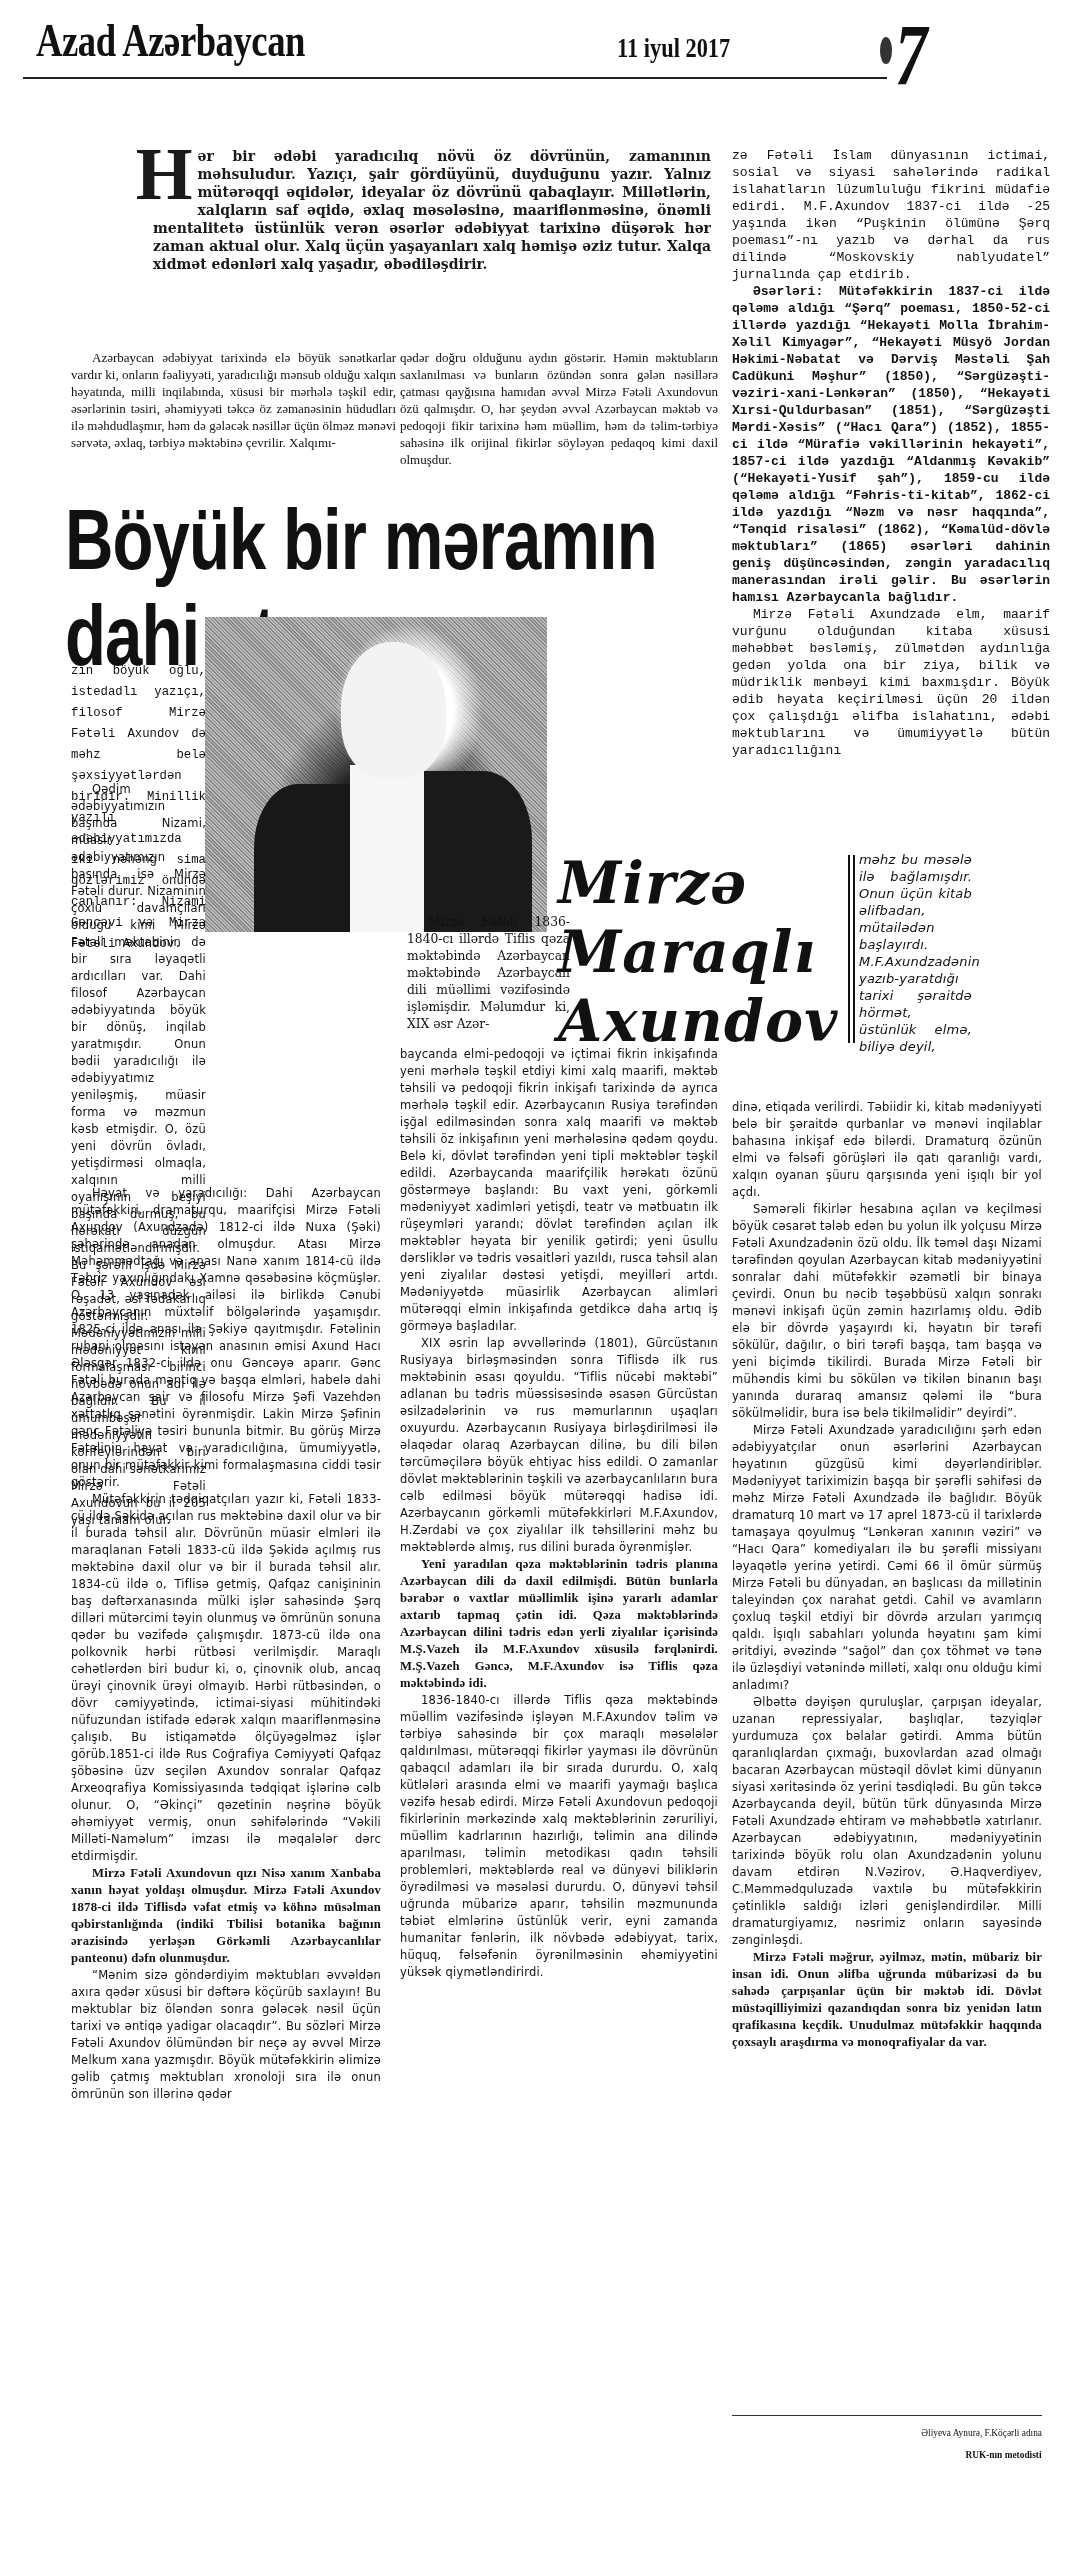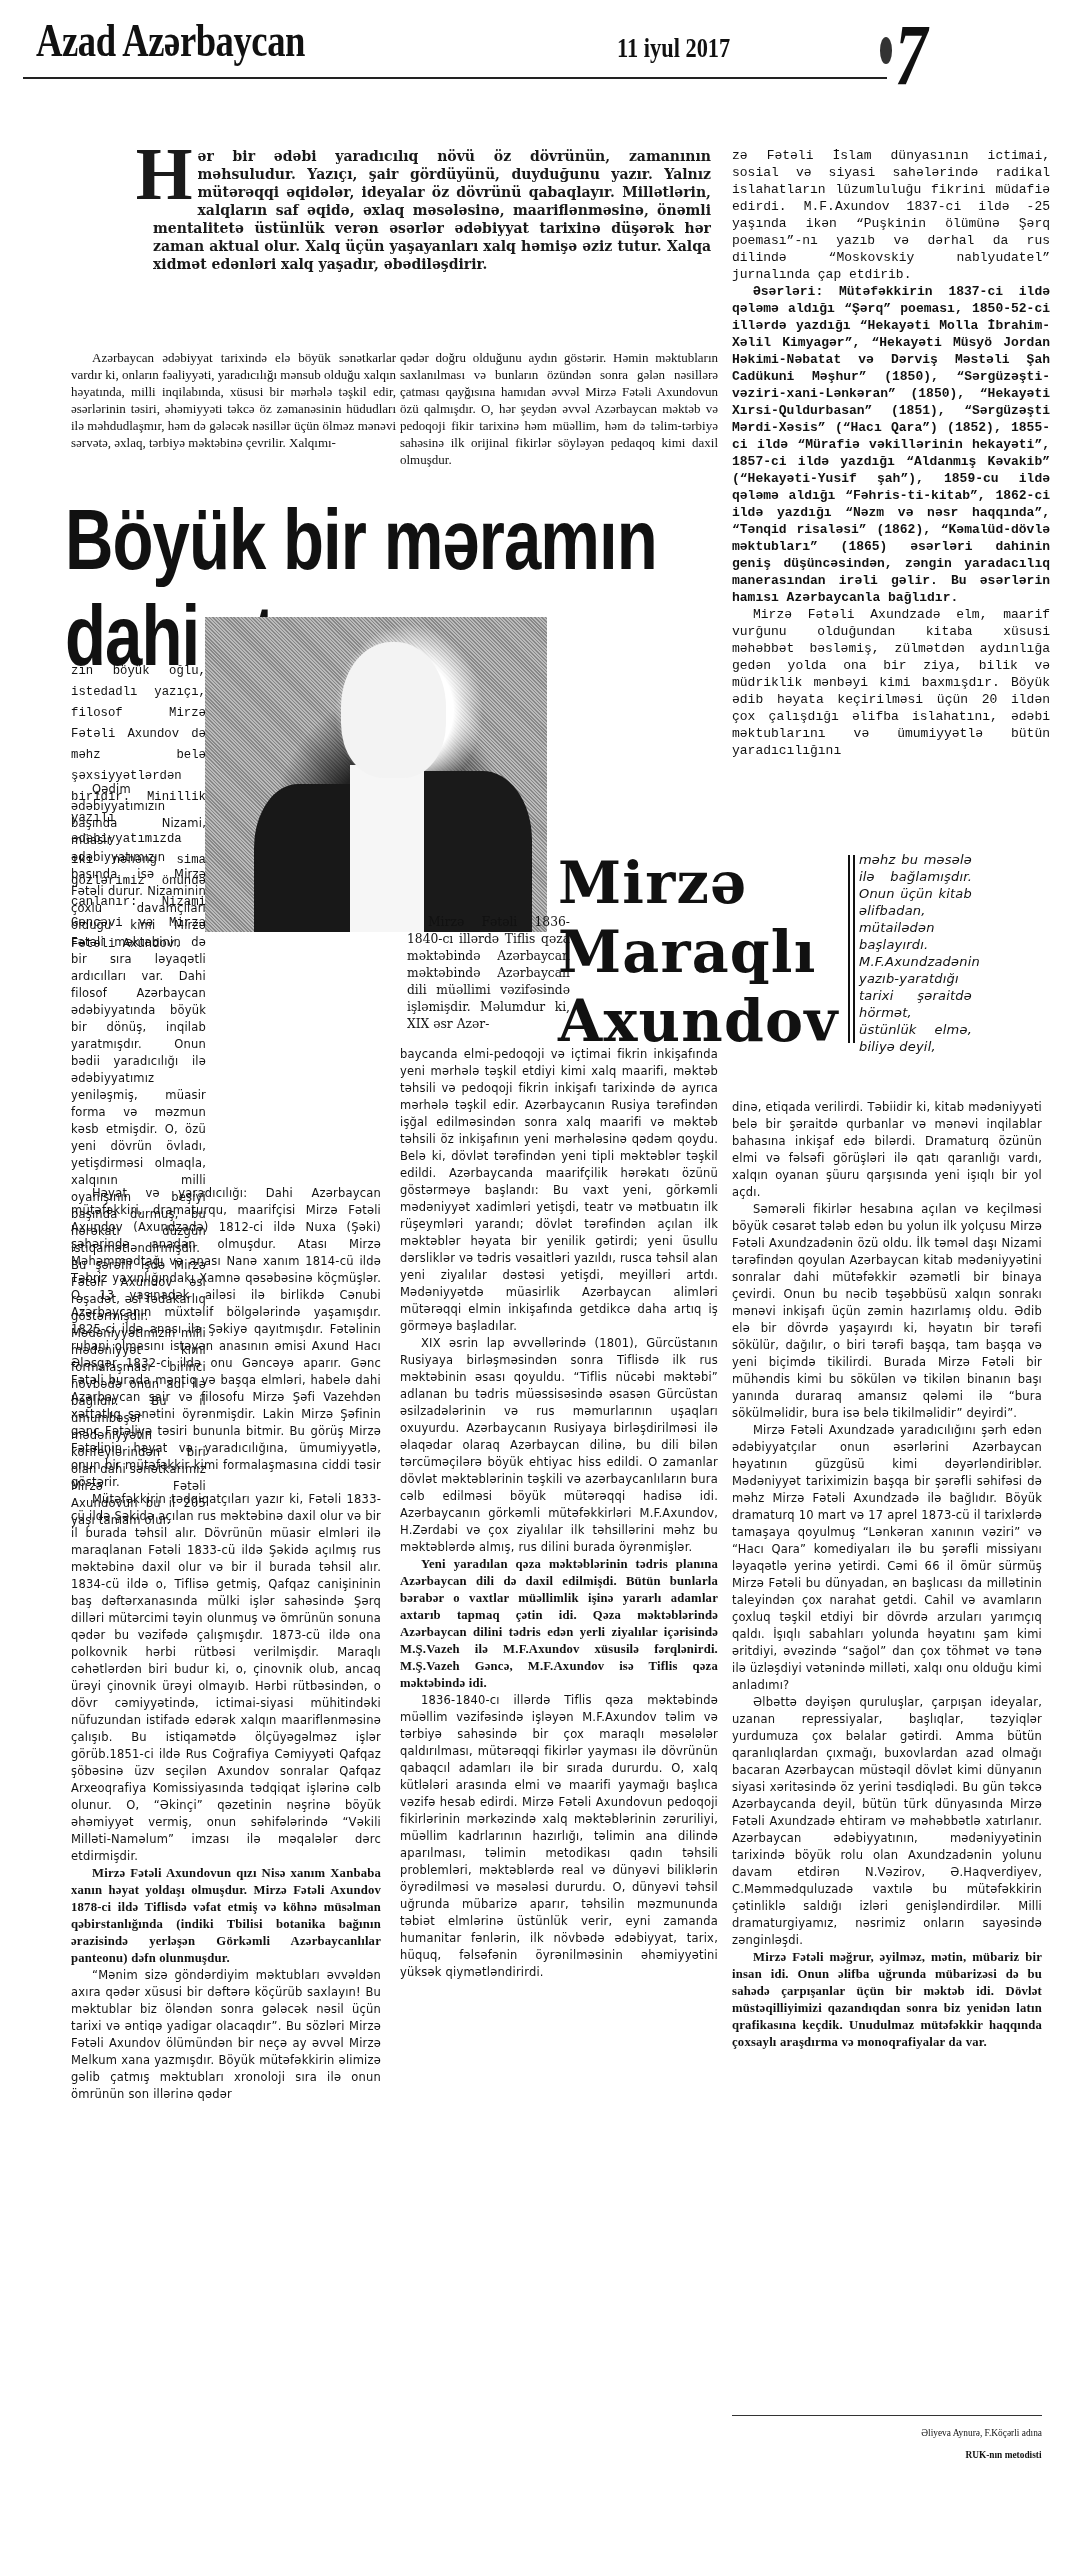--- a/index.html
+++ b/index.html
@@ -31,21 +31,21 @@
     radial-gradient(ellipse 74px 86px at 204px 93px, #fff 0%, #fff 60%, rgba(255,255,255,0) 100%),
     radial-gradient(ellipse 123px 160px at 185px 234px, #111 0%, #222 55%, rgba(0,0,0,0) 100%),
     repeating-linear-gradient(45deg, #888 0 1.2px, #bbb 1.2px 2.5px),
     #999; overflow:hidden; }
   .photo .face { position:absolute; left:136px; top:25px; width:105px; height:136px; background:#f3f3f3; border-radius:48% 48% 40% 40%; }
   .photo .coat-l { position:absolute; left:49px; top:167px; width:111px; height:160px; background:#181818; border-radius:40% 10% 0 0; }
   .photo .coat-r { position:absolute; left:204px; top:154px; width:123px; height:173px; background:#1a1a1a; border-radius:10% 40% 0 0; }
   .photo .shirt { position:absolute; left:145px; top:148px; width:74px; height:173px; background:#f6f6f6; }
   .caption { left:399px; top:906px; width:179px; font-family:"DejaVu Serif", serif; font-size:12.3px; line-height:17px; text-align:justify; }
   .caption p { margin:8px; text-indent:21px; }
-  .name-block { left:558px; top:848px; font-family:"DejaVu Serif", serif; font-weight:bold; font-size:57px; line-height:69px; letter-spacing:1.2px; }
+  .name-block { left:558px; top:848px; font-family:"DejaVu Serif", serif; font-weight:bold; font-style:italic; font-size:57px; line-height:69px; letter-spacing:1.2px; }
   .double-rule { left:848px; top:855px; width:2.5px; height:188px; border-left:2.5px solid #111; border-right:2.5px solid #111; }
   .sep-rule { left:732px; top:2415px; width:310px; height:1.2px; background:#333; }
   .byline { left:732px; top:2421px; width:310px; text-align:right; font-family:"Liberation Serif", serif; font-size:11px; line-height:22px; }
   .byline .cond { display:inline-block; transform:scaleX(0.85); transform-origin:right top; }
 </style>
 </head>
 <body>
 
 <div class="abs masthead-title">Azad Azərbaycan</div>
 <div class="abs masthead-date">11 iyul 2017</div>

